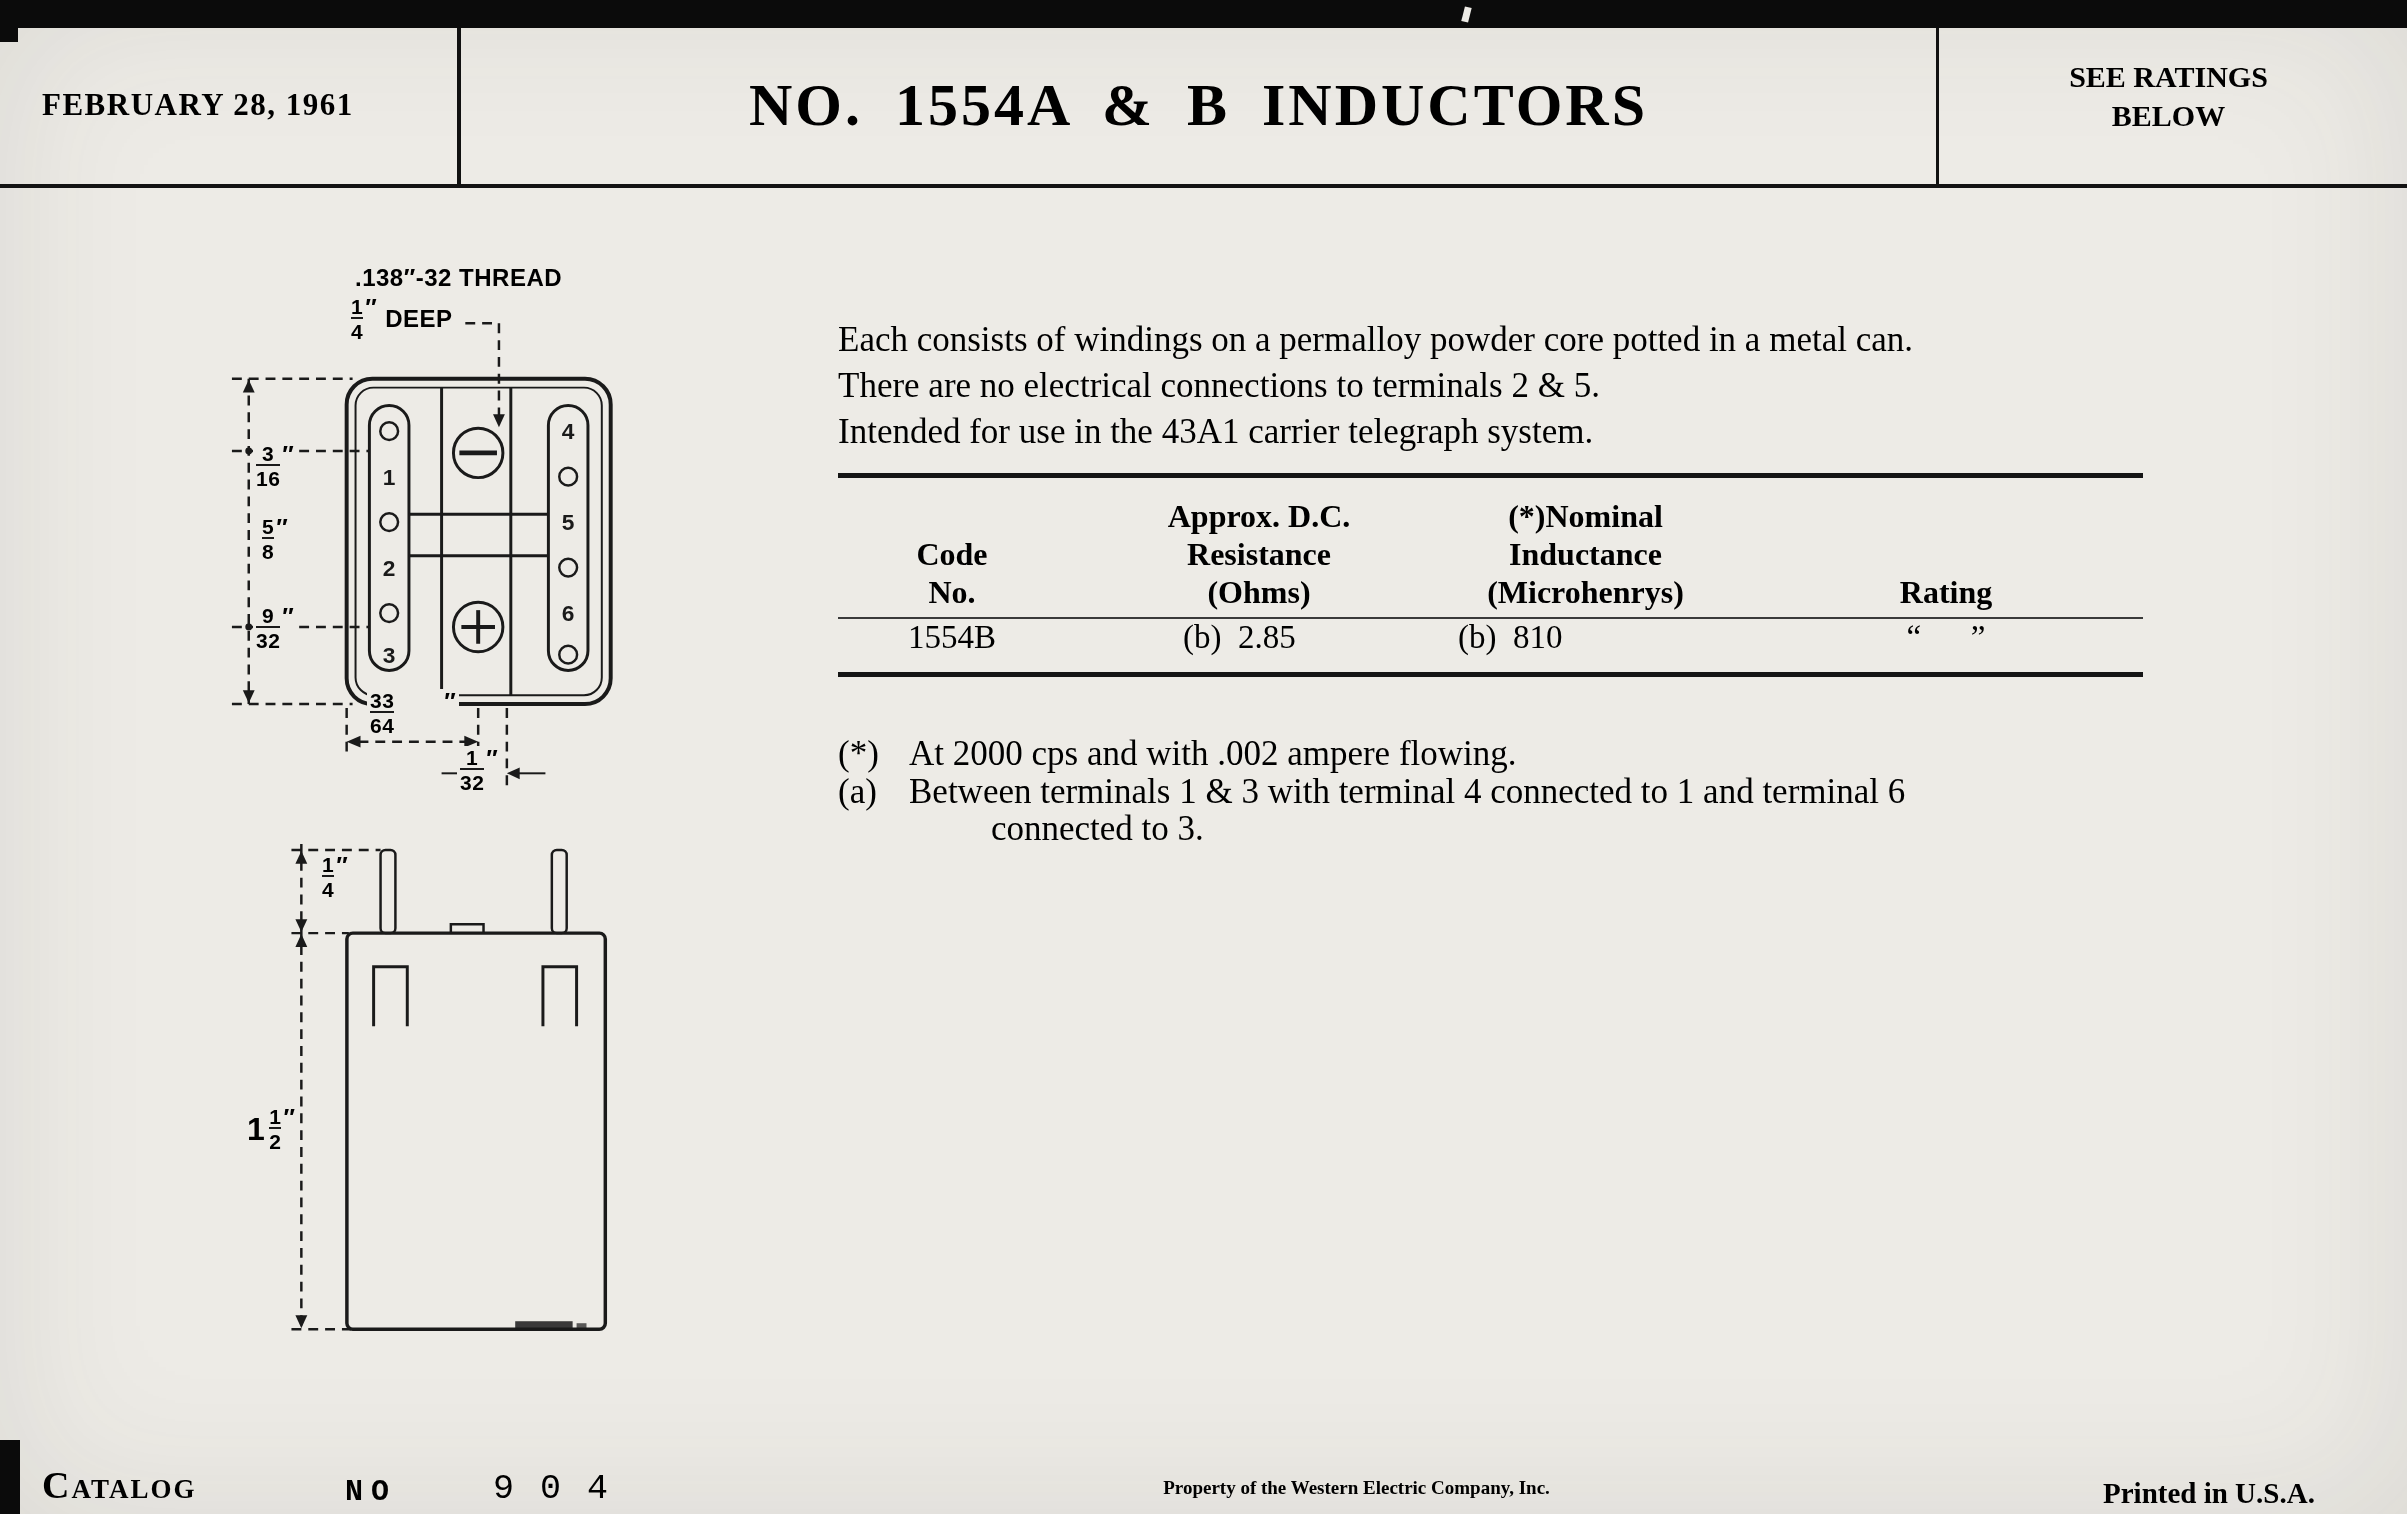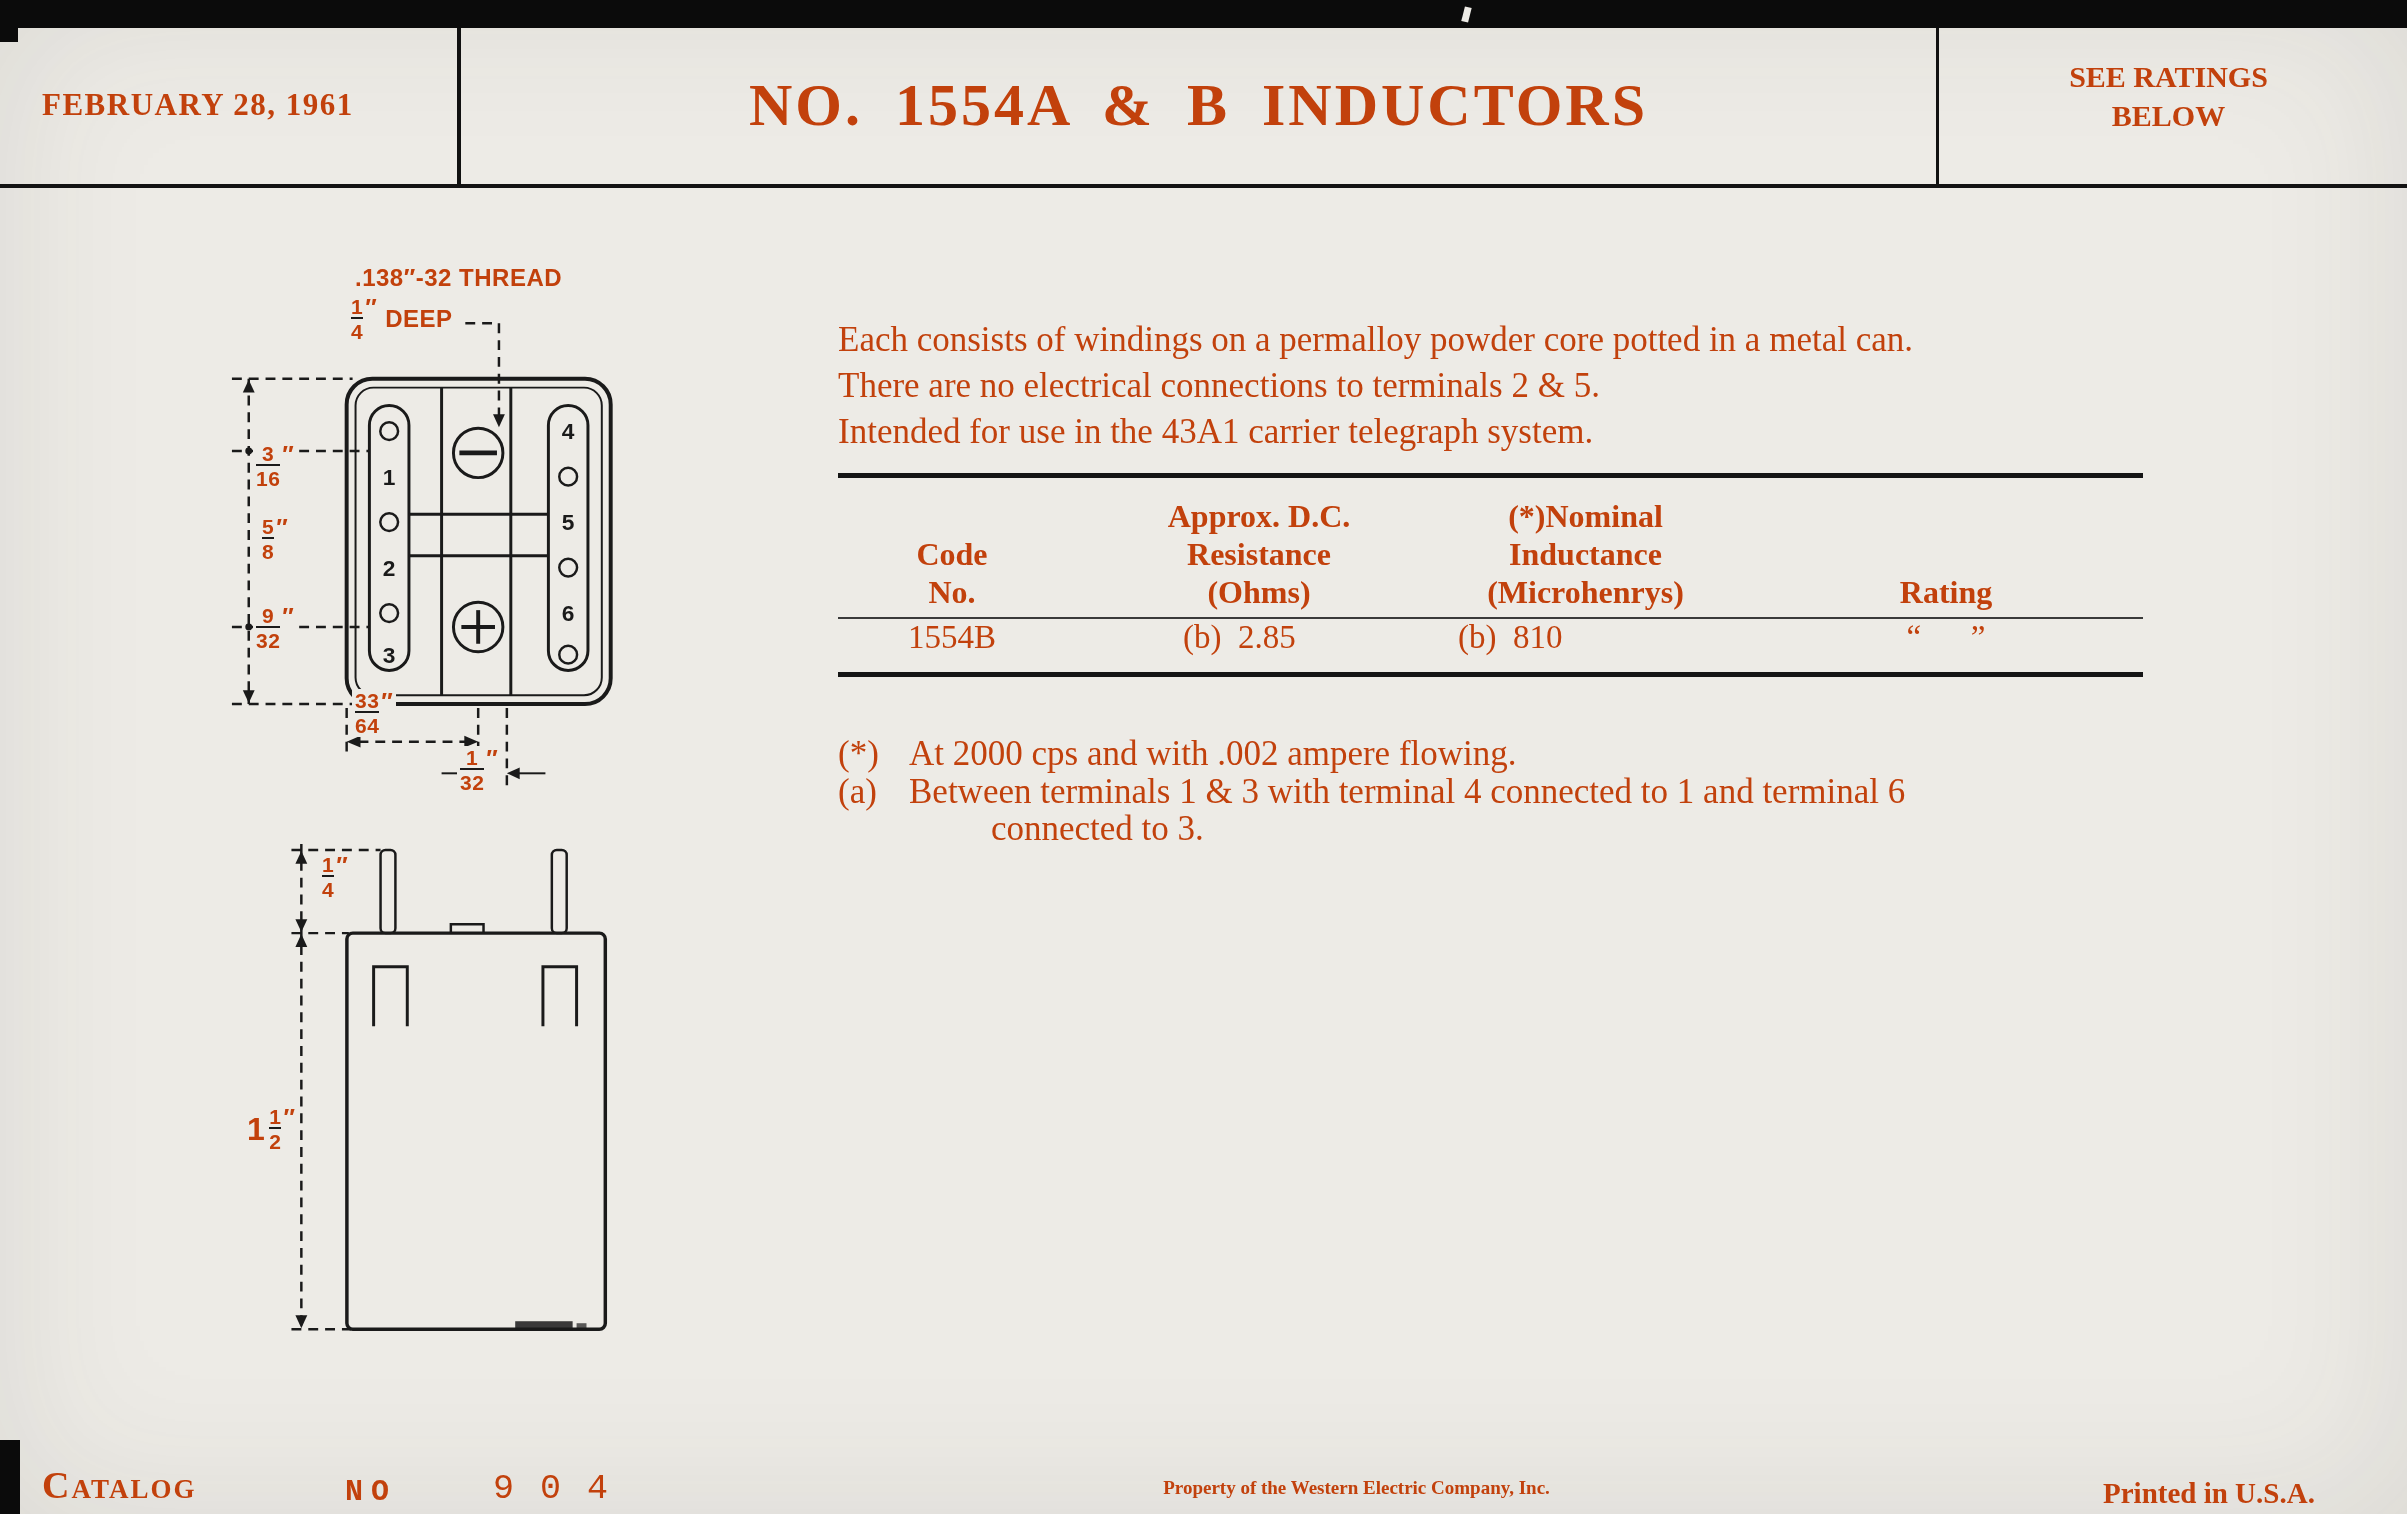--- a/index.html
+++ b/index.html
@@ -1,18 +1,18 @@
 <!DOCTYPE html>
 <html><head>
 <meta charset="utf-8">
 <style>
   html,body{margin:0;padding:0;}
   body{width:2408px;height:1515px;position:relative;background:#cfcdc9;}
   .page{position:absolute;top:0;left:0;width:2408px;height:1515px;background:#edebe6;
-        font-family:"Liberation Serif","DejaVu Serif",serif;color:#c2410c;overflow:hidden;
+        font-family:"Liberation Serif","DejaVu Serif",serif;color:#000000;overflow:hidden;
         box-shadow:inset 0 0 158px rgba(60,55,45,.10);}
   .abs{position:absolute;}
   .bar{background:#0b0b0b;}
 
   
   .scan-top{top:0;left:0;width:2408px;height:28px;}
   .scan-top-notch{top:7px;left:1463px;width:7px;height:15px;background:#edebe6;transform:rotate(14deg);}
   .scan-corner{top:0;left:0;width:18px;height:42px;}
   .scan-left-strip{top:1440px;left:0;width:20px;height:74px;}
 
@@ -175,21 +175,21 @@
       </span>
       <span class="inch">″</span>
   </div>
   <div class="abs dlabel" style="left:253px;top:604px;">
     <span class="frac">
         <span class="fnum">9</span>
         <span class="fden">32</span>
       </span>
       <span class="inch">″</span>
   </div>
-  <div class="abs dlabel" style="left:352px;top:689px;">
+  <div class="abs dlabel" style="left:367px;top:689px;gap:48px;">
     <span class="frac">
         <span class="fnum">33</span>
         <span class="fden">64</span>
       </span>
       <span class="inch">″</span>
   </div>
   <div class="abs dlabel" style="left:457px;top:746px;">
     <span class="frac">
         <span class="fnum">1</span>
         <span class="fden">32</span>

